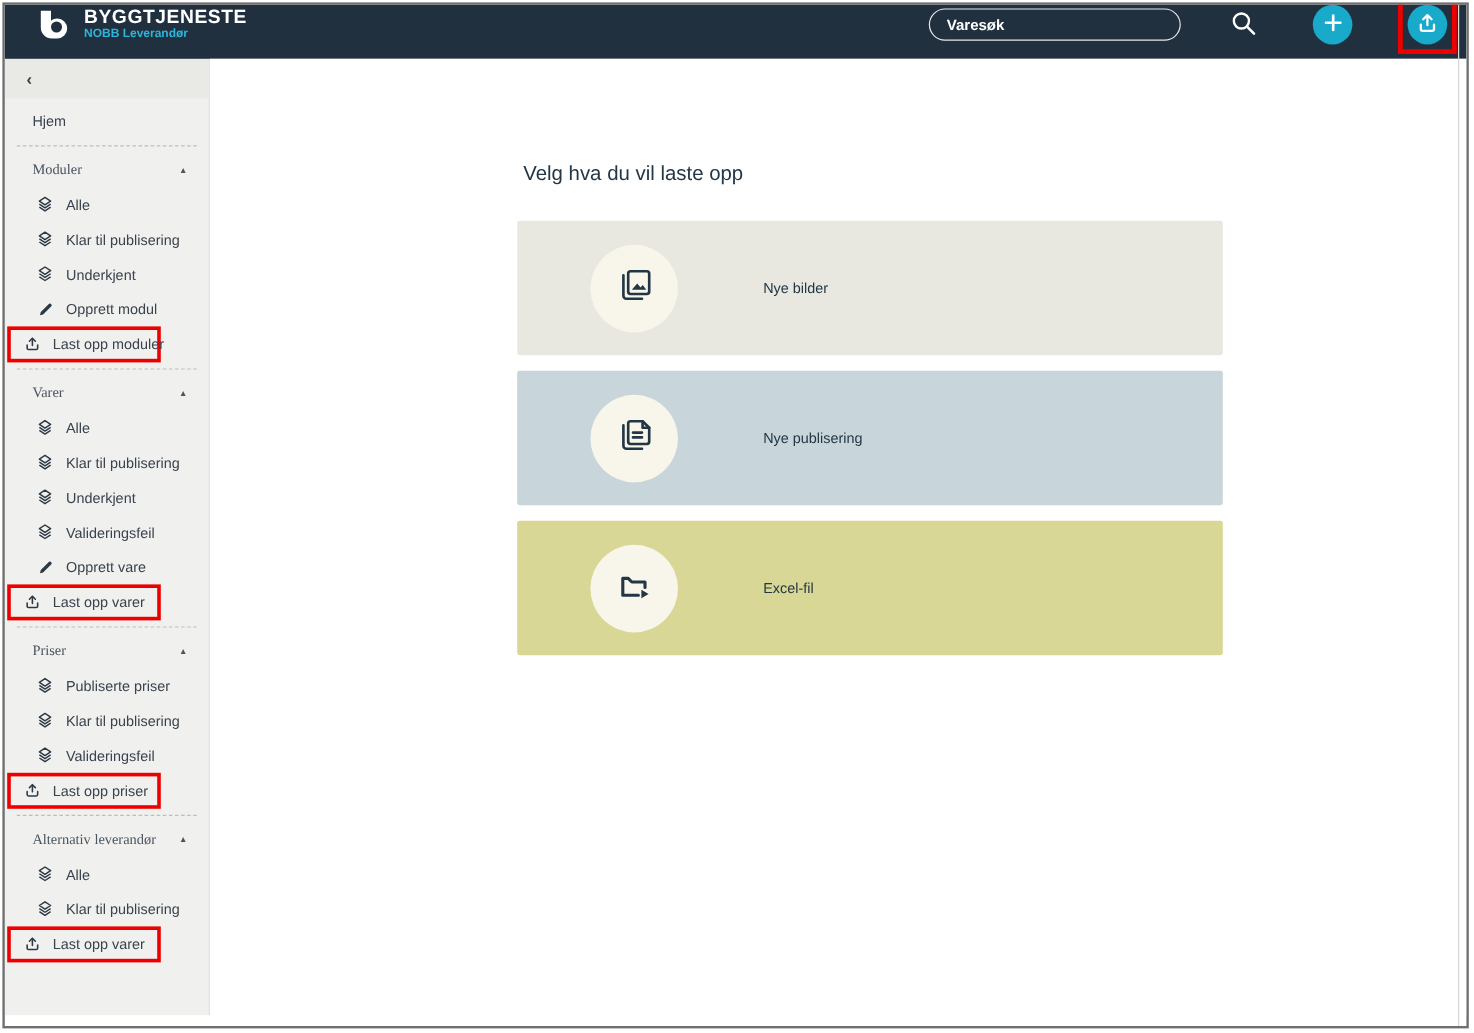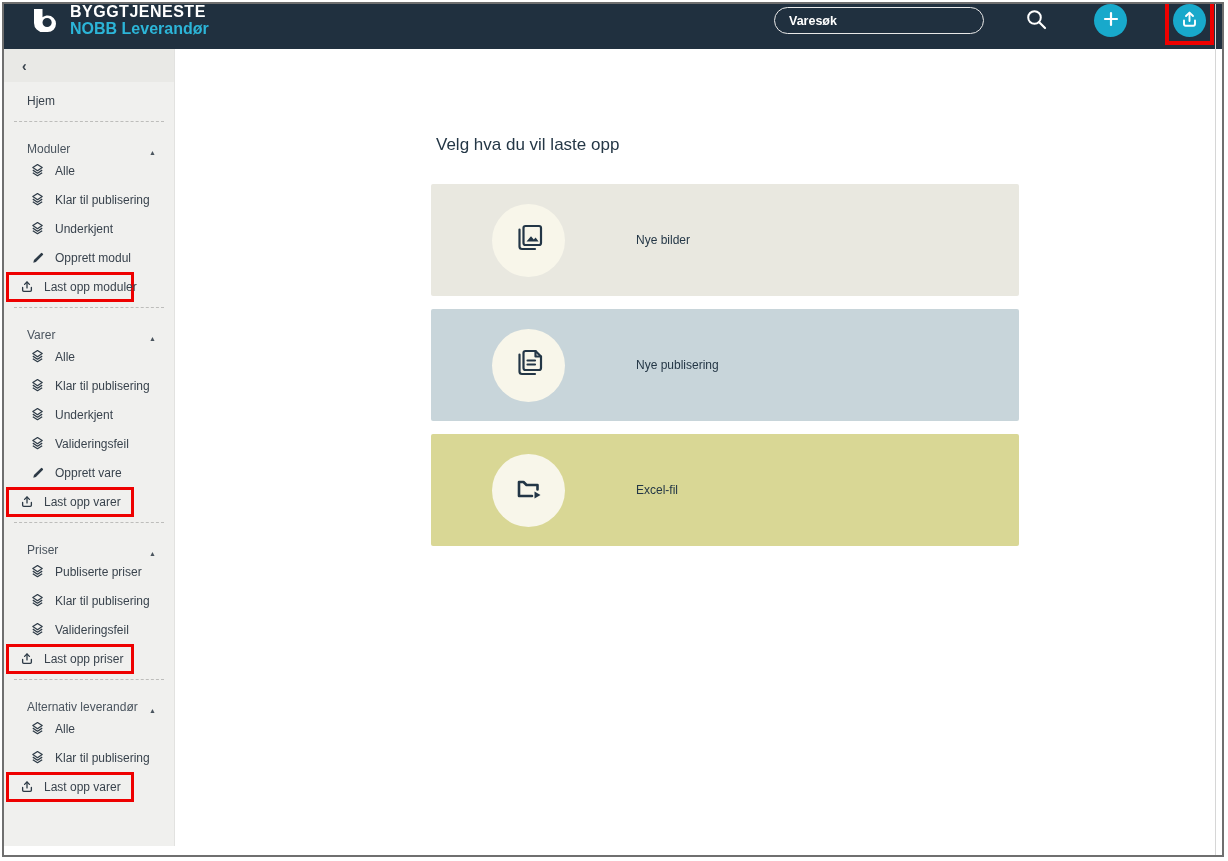--- a/index.html
+++ b/index.html
@@ -9,21 +9,21 @@
   .frame { position: absolute; left: 2px; top: 2px; width: 1222px; height: 855px;
            border: 2px solid #6f6f6f; background: #fff; overflow: hidden; }
   .right-line { position: absolute; top: 0; right: 6px; width: 1px; height: 100%; background: #d6d6d6; }
 
   
   .header { position: relative; height: 45px; background: #20303f; display: flex; align-items: center; padding: 0 8px 12px 26px; gap: 22px; }
   .brand { display: flex; align-items: center; gap: 10px; }
   .brand-mark svg { display: block; }
   .brand-text { line-height: 1.05; }
   .brand-title { color: #fff; font-weight: bold; font-size: 16px; letter-spacing: .5px; }
-  .brand-sub { color: #2cb5d8; font-size: 16px; font-weight: bold; }
+  .brand-sub { color: #2cb5d8; font-size: 10px; font-weight: bold; }
 
   .header-spacer { flex: 1; }
   .search-box { width: 210px; height: 27px; border: 1.5px solid #e8e8e8; border-radius: 14px;
                 background: transparent; color: #fff; font-weight: bold; font-size: 12.5px;
                 padding: 0 14px; outline: none; font-family: "Liberation Sans", sans-serif; }
   .search-box::placeholder { color: #fff; opacity: 1; }
   .search-btn { background: none; border: none; margin-left: 18px; cursor: pointer; display: flex; align-items: center; }
 
   .round-btn { width: 33px; height: 33px; border-radius: 50%; background: #18a9cb; border: none;
                display: flex; align-items: center; justify-content: center; cursor: pointer; }
@@ -39,21 +39,21 @@
   .body-row { display: flex; height: calc(100% - 54px); }
 
   
   .sidebar { width: 171px; background: #f0f0ee; border-right: 1px solid #e2e2e0; display: flex; flex-direction: column; }
   .collapse-bar { height: 33px; background: #e9e9e6; display: flex; align-items: center; padding-left: 18px; }
   .collapse-chevron { font-size: 14px; color: #39434d; font-weight: bold; cursor: pointer; }
 
   .nav { flex: 1; padding-top: 4px; color: #39434d; }
   .nav-home { height: 30px; display: flex; align-items: center; padding-left: 23px; font-size: 12px; cursor: pointer; }
   .nav-divider { border-top: 1px dashed #bdbdbb; margin: 5px 10px; }
-  .nav-section-header { height: 29px; display: flex; align-items: flex-end; padding: 0 18px 0 23px; font-size: 12px; color: #4a545e; cursor: pointer; }
+  .nav-section-header { height: 29px; display: flex; align-items: center; padding: 0 18px 0 23px; font-size: 12px; color: #4a545e; cursor: pointer; font-family: Liberation Serif, serif; }
   .nav-section-header .caret { margin-left: auto; font-size: 7px; color: #4a545e; }
   .nav-item { height: 29px; display: flex; align-items: center; padding-left: 26px; font-size: 12px; cursor: pointer; }
   .nav-ic { width: 15px; height: 15px; display: inline-flex; align-items: center; justify-content: center; color: #2d3a46; flex: none; }
   .nav-ic svg { display: block; }
   .nav-label { margin-left: 10px; white-space: nowrap; }
   .nav-item.hl { border: 3px solid #ee0000; margin-left: 2px; padding-left: 10px; width: 128px; height: 30px; }
 
   
   .main { flex: 1; background: #fff; position: relative; padding-left: 27px; }
   .page-title { margin: 86px 0 0 234px; font-size: 17px; color: #243746; }

